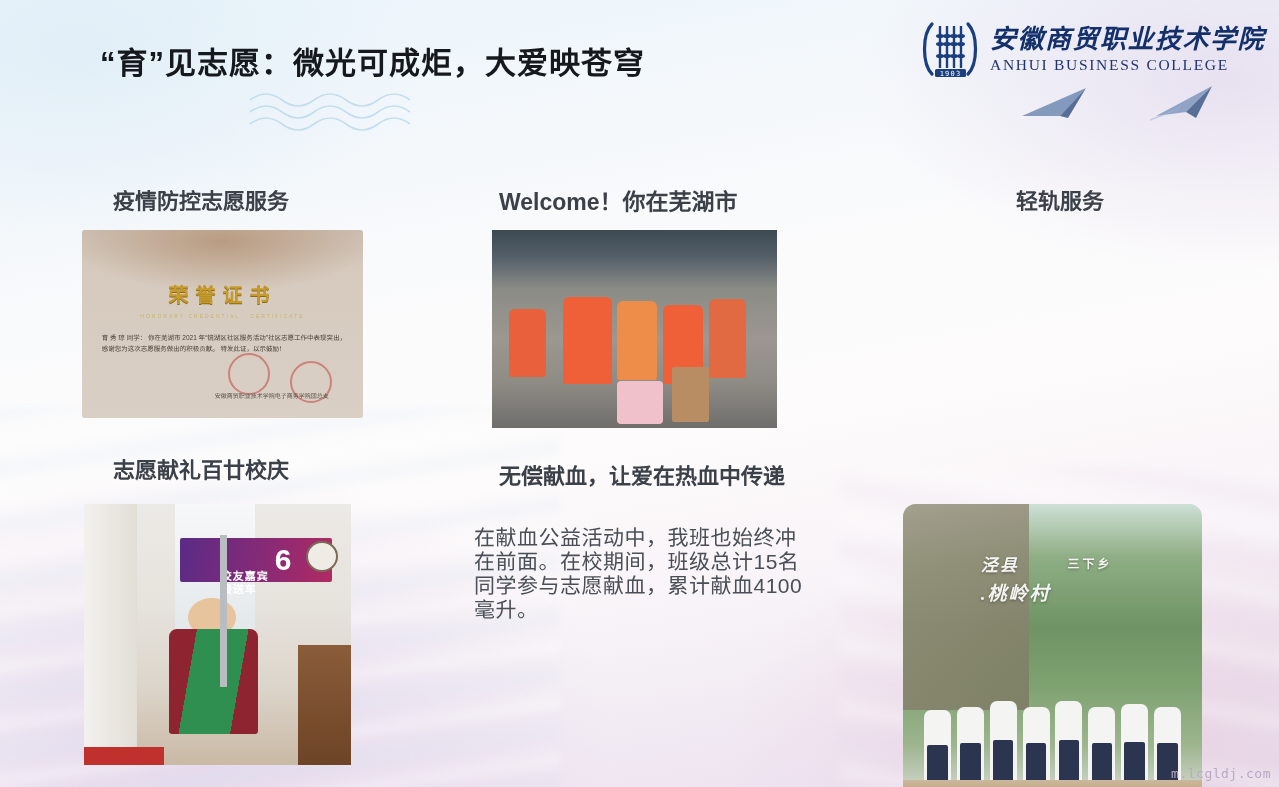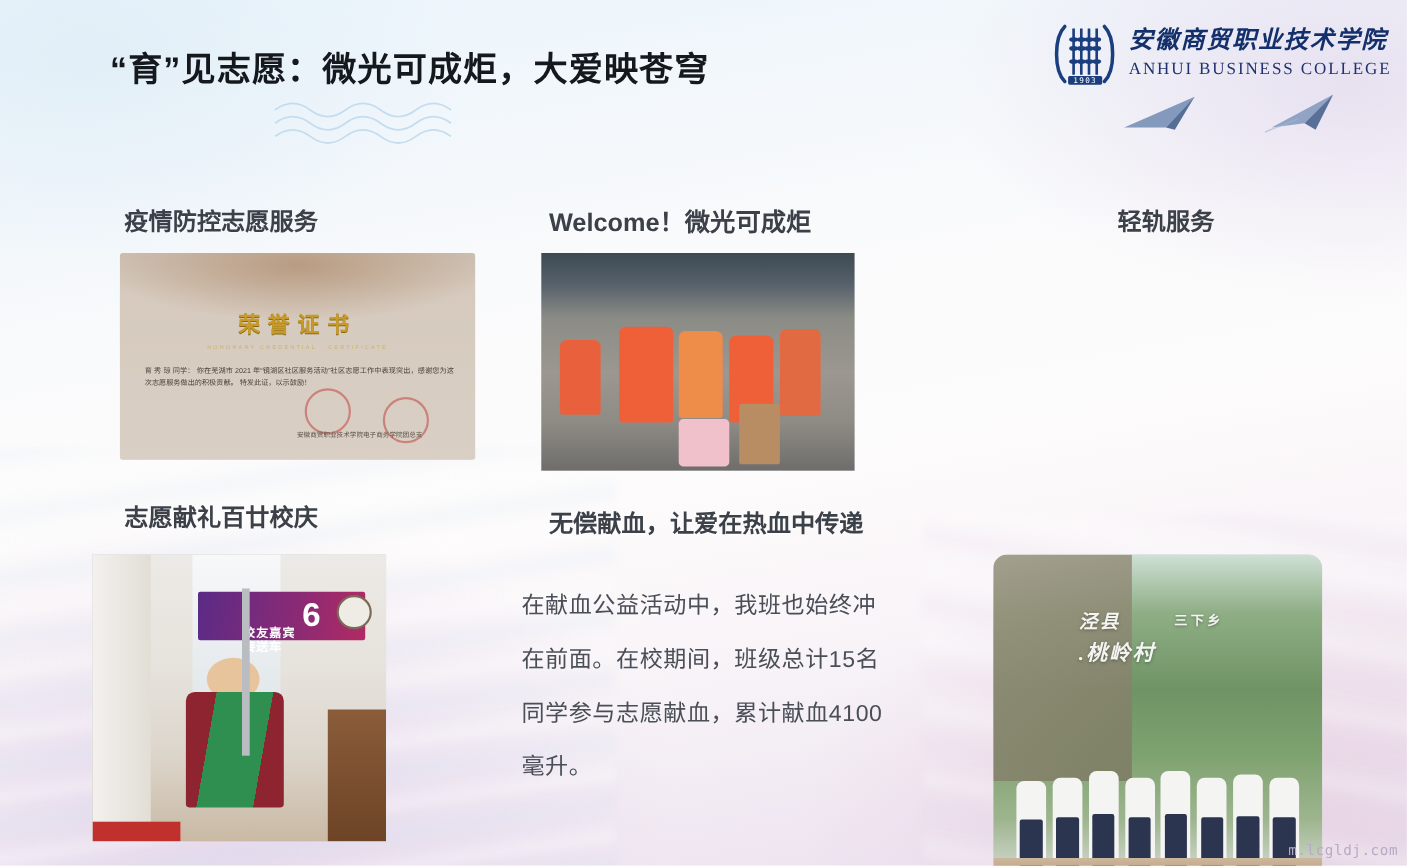--- a/index.html
+++ b/index.html
@@ -92,22 +92,22 @@
     position: absolute;
     right: 14px;
     top: 20px;
     display: flex;
     align-items: center;
     gap: 10px;
   }
   .logo-mark { width: 62px; height: 58px; flex: none; }
   .logo-text { display: flex; flex-direction: column; line-height: 1; }
   .logo-cn {
-    font-family: Liberation Mono, monospace;
-    font-size: 22px;
+    font-family: Liberation Sans, sans-serif;
+    font-size: 26px;
     font-weight: bold;
     font-style: italic;
     color: #14306b;
     letter-spacing: 1.5px;
     white-space: nowrap;
   }
   .logo-en {
     font-family: "Liberation Serif", "DejaVu Serif", serif;
     font-size: 15.5px;
     color: #21336e;
@@ -141,21 +141,21 @@
     height: 100%;
   }
 
   
   .body-text {
     position: absolute;
     left: 474px;
     top: 526px;
     width: 340px;
     font-size: 21px;
-    line-height: 49px;
+    line-height: 24px;
     color: #4a4f57;
     letter-spacing: 0.5px;
   }
 
   
   .watermark {
     position: absolute;
     right: 8px;
     bottom: 6px;
     font-family: "DejaVu Sans Mono", "Liberation Mono", monospace;
@@ -328,32 +328,32 @@
       </svg>
     </div>
     <div class="logo-text">
       <div class="logo-cn">安徽商贸职业技术学院</div>
       <div class="logo-en">ANHUI BUSINESS COLLEGE</div>
     </div>
   </div>
 
   <div class="heading" style="left:113px; top:183px;">疫情防控志愿服务</div>
 
-  <div class="photo" style="left:82px; top:230px; width:323px; height:188px; border-radius:3px;margin-left:27px;">
+  <div class="photo" style="left:82px; top:230px; width:281px; height:188px; border-radius:3px;">
     <div class="ph ph-cert">
       <div class="cert-title">荣誉证书</div>
       <div class="cert-sub">HONORARY CREDENTIAL · CERTIFICATE</div>
       <div class="cert-body">育 秀 琼 同学： 你在芜湖市 2021 年“镜湖区社区服务活动”社区志愿工作中表现突出，感谢您为这次志愿服务做出的积极贡献。 特发此证，以示鼓励！</div>
       <div class="cert-seal" style="left:52%; bottom:12%;"></div>
       <div class="cert-seal" style="left:74%; bottom:8%;"></div>
       <div class="cert-foot">安徽商贸职业技术学院电子商务学院团总支</div>
     </div>
   </div>
 
-  <div class="heading" style="left:499px; top:183px; font-size:23px;">Welcome！微光可成炬</div>
+  <div class="heading" style="left:499px; top:183px; font-size:23px;">Welcome！你在芜湖市</div>
 
   <div class="photo" style="left:492px; top:230px; width:285px; height:198px;">
     <div class="ph ph-welcome">
       <div class="vest" style="left:6%;  top:40%; width:13%; height:34%; background:#e8613c;"></div>
       <div class="vest" style="left:25%; top:34%; width:17%; height:44%; background:#ef5f38;"></div>
       <div class="vest" style="left:44%; top:36%; width:14%; height:40%; background:#ee8c4a;"></div>
       <div class="vest" style="left:60%; top:38%; width:14%; height:40%; background:#ef5f38;"></div>
       <div class="vest" style="left:76%; top:35%; width:13%; height:40%; background:#e26a43;"></div>
       <div style="position:absolute; left:44%; bottom:2%; width:16%; height:22%;
                   background:#f0c0cb; border-radius:4px;"></div>

